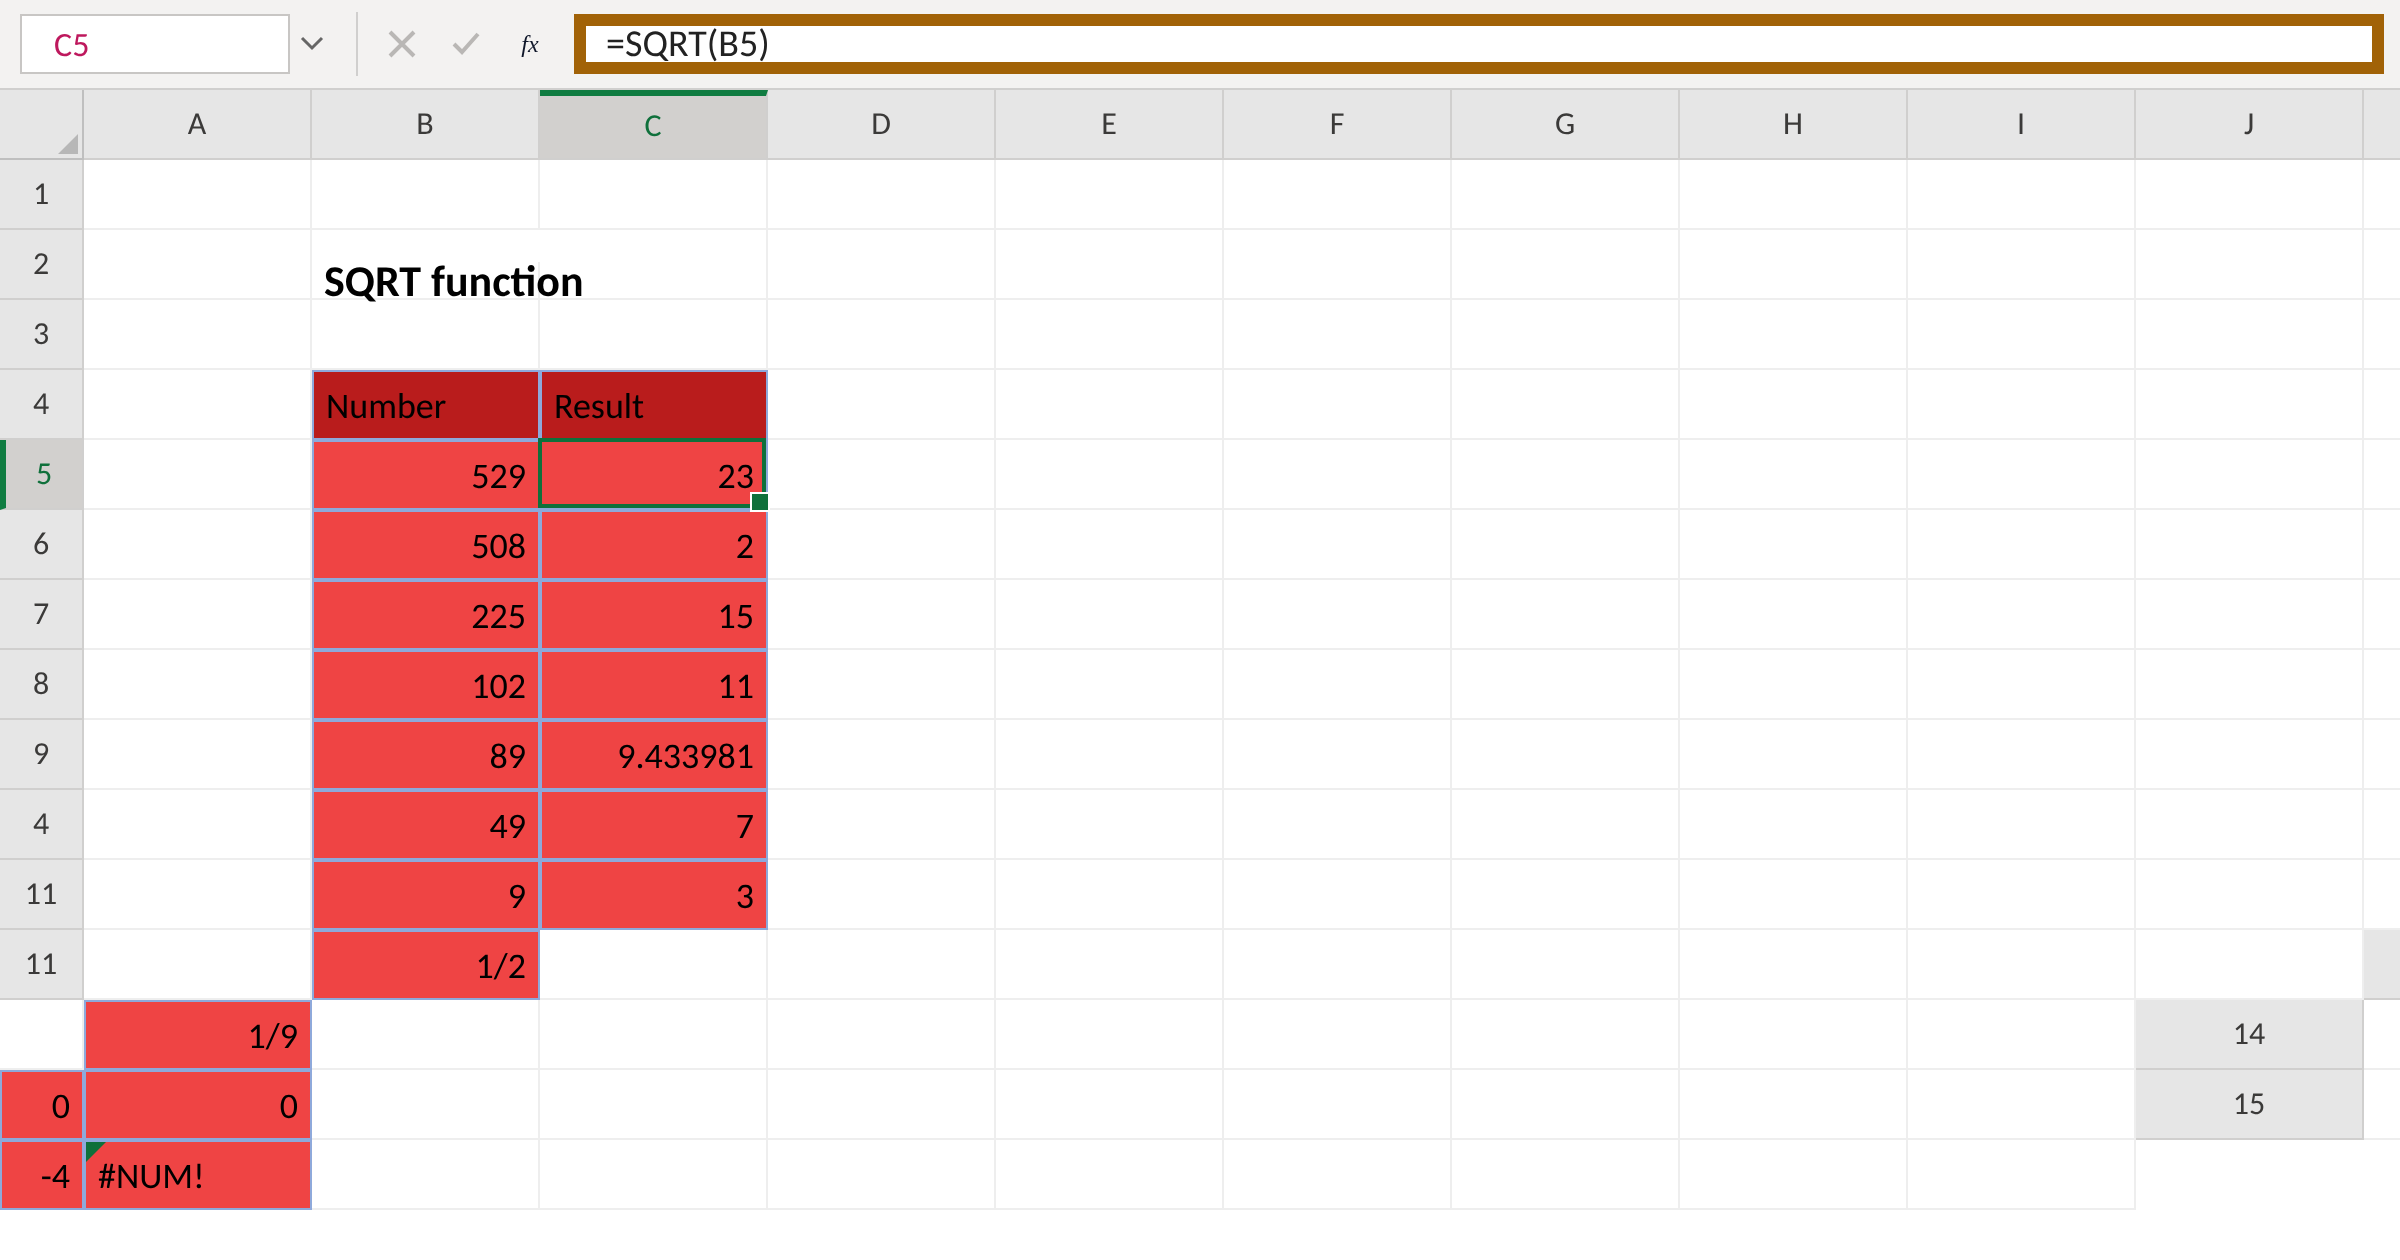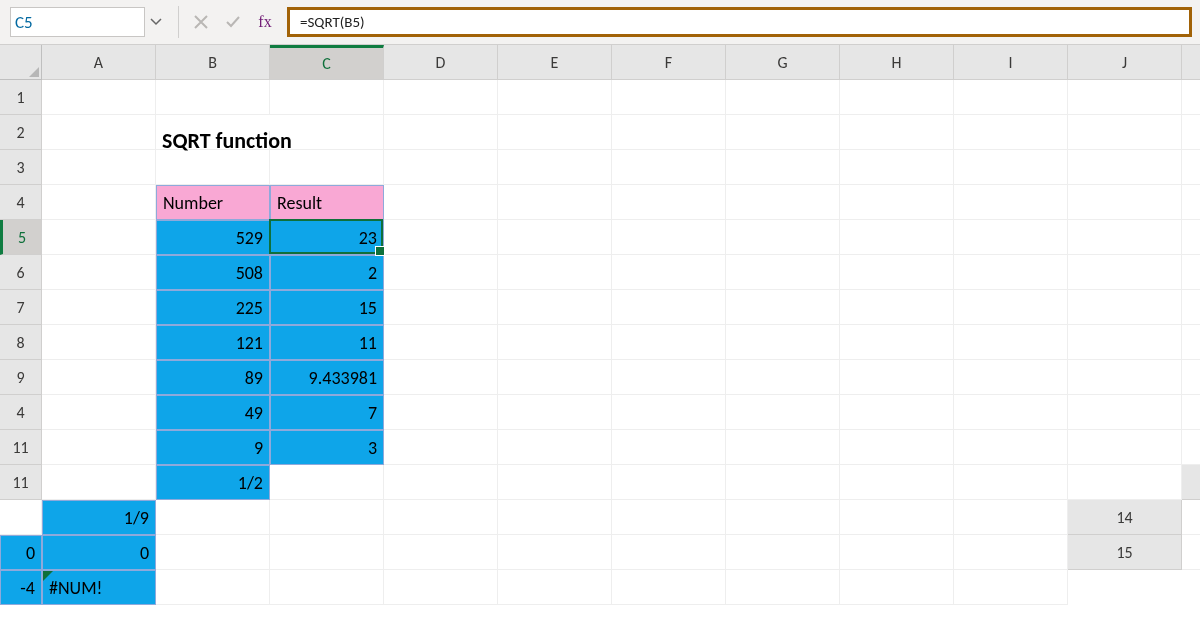--- a/index.html
+++ b/index.html
@@ -28,23 +28,23 @@
     padding-left: 10px;
     width: 174px;
   }
   .name-box {
     background: #fff;
     border: 1px solid #c8c6c4;
     height: 30px;
     width: 135px;
     display: flex;
     align-items: center;
-    padding: 0 4px;
+    padding: 0 16px;
     font-size: 17px;
-    color: #0369a1;
+    color: #be185d;
     justify-content: flex-start;
   }
   .name-box-dd {
     width: 22px;
     height: 30px;
     display: flex;
     align-items: center;
     justify-content: center;
     border: 1px solid transparent;
   }
@@ -66,34 +66,35 @@
     height: 30px;
     width: 28px;
     display: flex;
     align-items: center;
     justify-content: center;
     color: #8a8886;
   }
   .fb-btn svg { width: 18px; height: 18px; }
   .fx-label {
     font-family: "Times New Roman", serif;
-    font-size: 16px;
-    color: #701a75;
+    font-style: italic;
+    font-size: 12px;
+    color: #0f172a;
   }
 
   .formula-input {
     flex: 1;
     background: #fff;
-    border: 3px solid #a16207;
+    border: 6px solid #a16207;
     margin: 7px 8px 7px 4px;
     height: 30px;
     display: flex;
     align-items: center;
     padding: 0 10px;
-    font-size: 15px;
+    font-size: 19px;
     color: #222;
   }
 
   
   .grid {
     position: absolute;
     top: 45px;
     left: 0;
     right: 0;
     bottom: 0;
@@ -168,27 +169,27 @@
   .cell.right { justify-content: flex-end; }
   .cell.left  { justify-content: flex-start; }
 
   .title-text {
     font-weight: bold;
     font-size: 22px;
     white-space: nowrap;
   }
 
   .tbl-header {
-    background: #f9a8d4;
+    background: #b91c1c;
     font-weight: 500;
     border: 1px solid #8ea9db;
   }
   .tbl-cell {
     border: 1px solid #8ea9db;
-    background: #0ea5e9;
+    background: #ef4444;
   }
 
   .sel {
     position: absolute;
     border: 2px solid #0f703b;
     pointer-events: none;
     z-index: 5;
   }
   .sel::after {
     content:"";
@@ -357,21 +358,21 @@
     <div class="cell"></div>
     <div class="cell"></div>
     <div class="cell"></div>
     <div class="cell"></div>
     <div class="cell"></div>
     <div class="cell"></div>
     <div class="cell"></div>
     <div class="rowhdr">8</div>
     <div class="cell"></div>
     <div class="cell tbl-cell right">
-      <span>121</span>
+      <span>102</span>
     </div>
     <div class="cell tbl-cell right">
       <span>11</span>
     </div>
     <div class="cell"></div>
     <div class="cell"></div>
     <div class="cell"></div>
     <div class="cell"></div>
     <div class="cell"></div>
     <div class="cell"></div>

